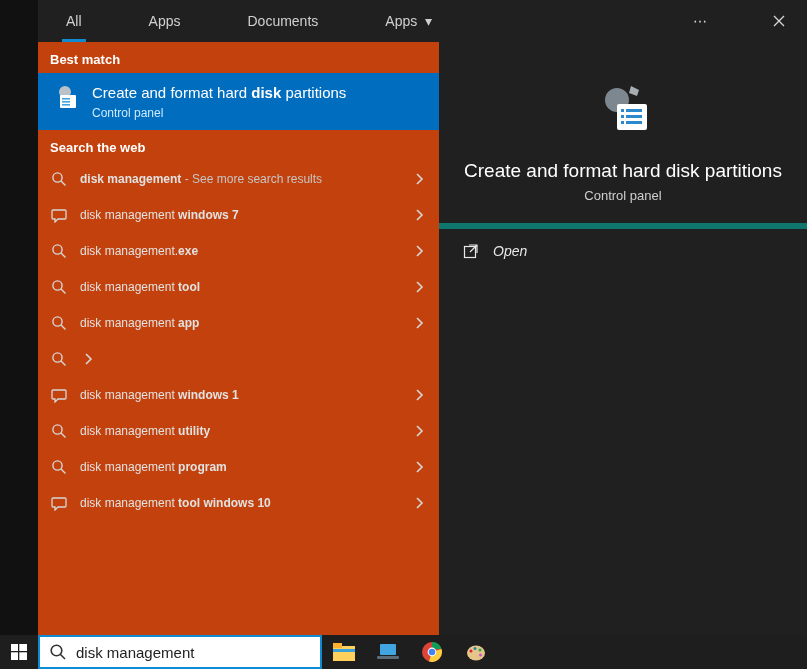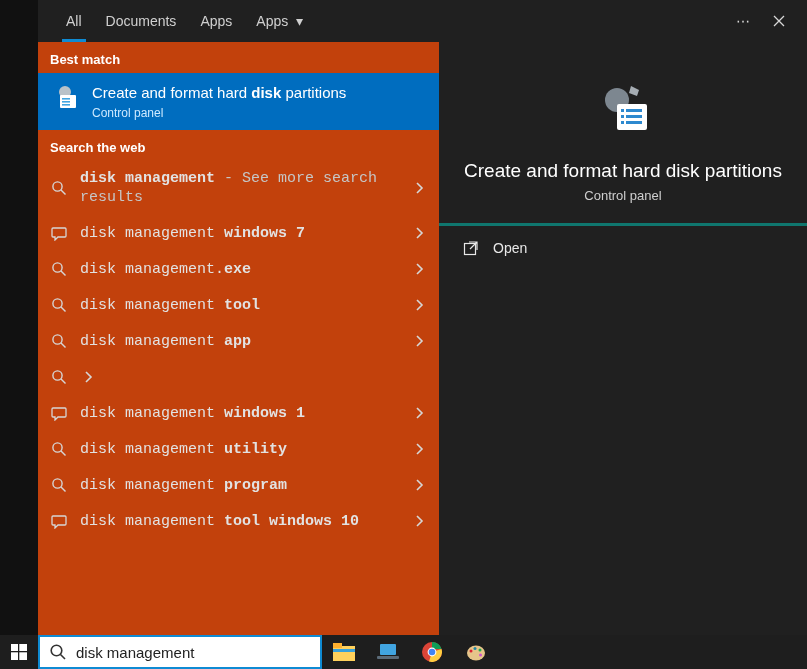--- a/index.html
+++ b/index.html
@@ -23,20 +23,21 @@
     display: flex;
     flex-direction: column;
   }
   
   .tabs-row {
     height: 42px;
     display: flex;
     align-items: center;
     padding: 0 10px 0 16px;
     color: #d0d0d0;
+    gap: 43px;
   }
   .tab {
     padding: 0 12px;
     height: 42px;
     line-height: 42px;
     cursor: pointer;
   }
   .tab.active { position: relative; }
   .tab.active::after {
     content: "";
@@ -85,21 +86,21 @@
     align-items: center;
     padding: 8px 10px 8px 12px;
     gap: 12px;
     cursor: pointer;
     min-height: 36px;
   }
   .result-icon {
     width: 18px; flex: 0 0 18px; display: flex; align-items: center; justify-content: center;
     color: #d6d6d6;
   }
-  .result-text { flex: 1; color: #e2e2e2; font-size: 15px; line-height: 19px; font-family: Liberation Mono, monospace; }
+  .result-text { flex: 1; color: #e2e2e2; font-size: 12px; line-height: 19px; }
   .result-text .dim { color: #c6c6c6; }
   .chev {
     width: 18px; flex: 0 0 18px; display: flex; align-items: center; justify-content: center;
     color: #d6d6d6;
   }
   .right-pane {
     flex: 1;
     background: #202020;
     display: flex;
     flex-direction: column;
@@ -109,21 +110,21 @@
     text-align: center;
   }
   .big-icon {
     display: inline-flex;
     width: 64px; height: 64px;
     margin-bottom: 18px;
     align-items: center; justify-content: center;
   }
   .detail-title { font-size: 19px; font-weight: 400; color: #fff; margin-bottom: 6px; }
   .detail-sub { font-size: 13px; color: #cfcfcf; }
-  .detail-actions { border-top: 3px solid #0f766e; }
+  .detail-actions { border-top: 6px solid #0f766e; font-style: italic; }
   .action-row {
     display: flex; align-items: center; gap: 14px;
     padding: 14px 24px;
     cursor: pointer;
     font-size: 14px;
     color: #e8e8e8;
   }
   
   .taskbar {
     position: absolute;
@@ -164,22 +165,22 @@
   }
   
   svg { display: block; }
 </style>
 </head>
 <body>
 
 <div class="window">
   <div class="tabs-row">
     <div class="tab active">All</div>
+    <div class="tab">Apps</div>
     <div class="tab">Documents</div>
-    <div class="tab">Apps</div>
     <div class="tab">
       <span>Apps</span>
       <span style="margin-left:4px;">▾</span>
     </div>
     <div class="spacer"></div>
     <div class="top-btn">
       <span>⋯</span>
     </div>
     <div class="top-btn">
       <svg width="12" height="12" viewBox="0 0 12 12">

